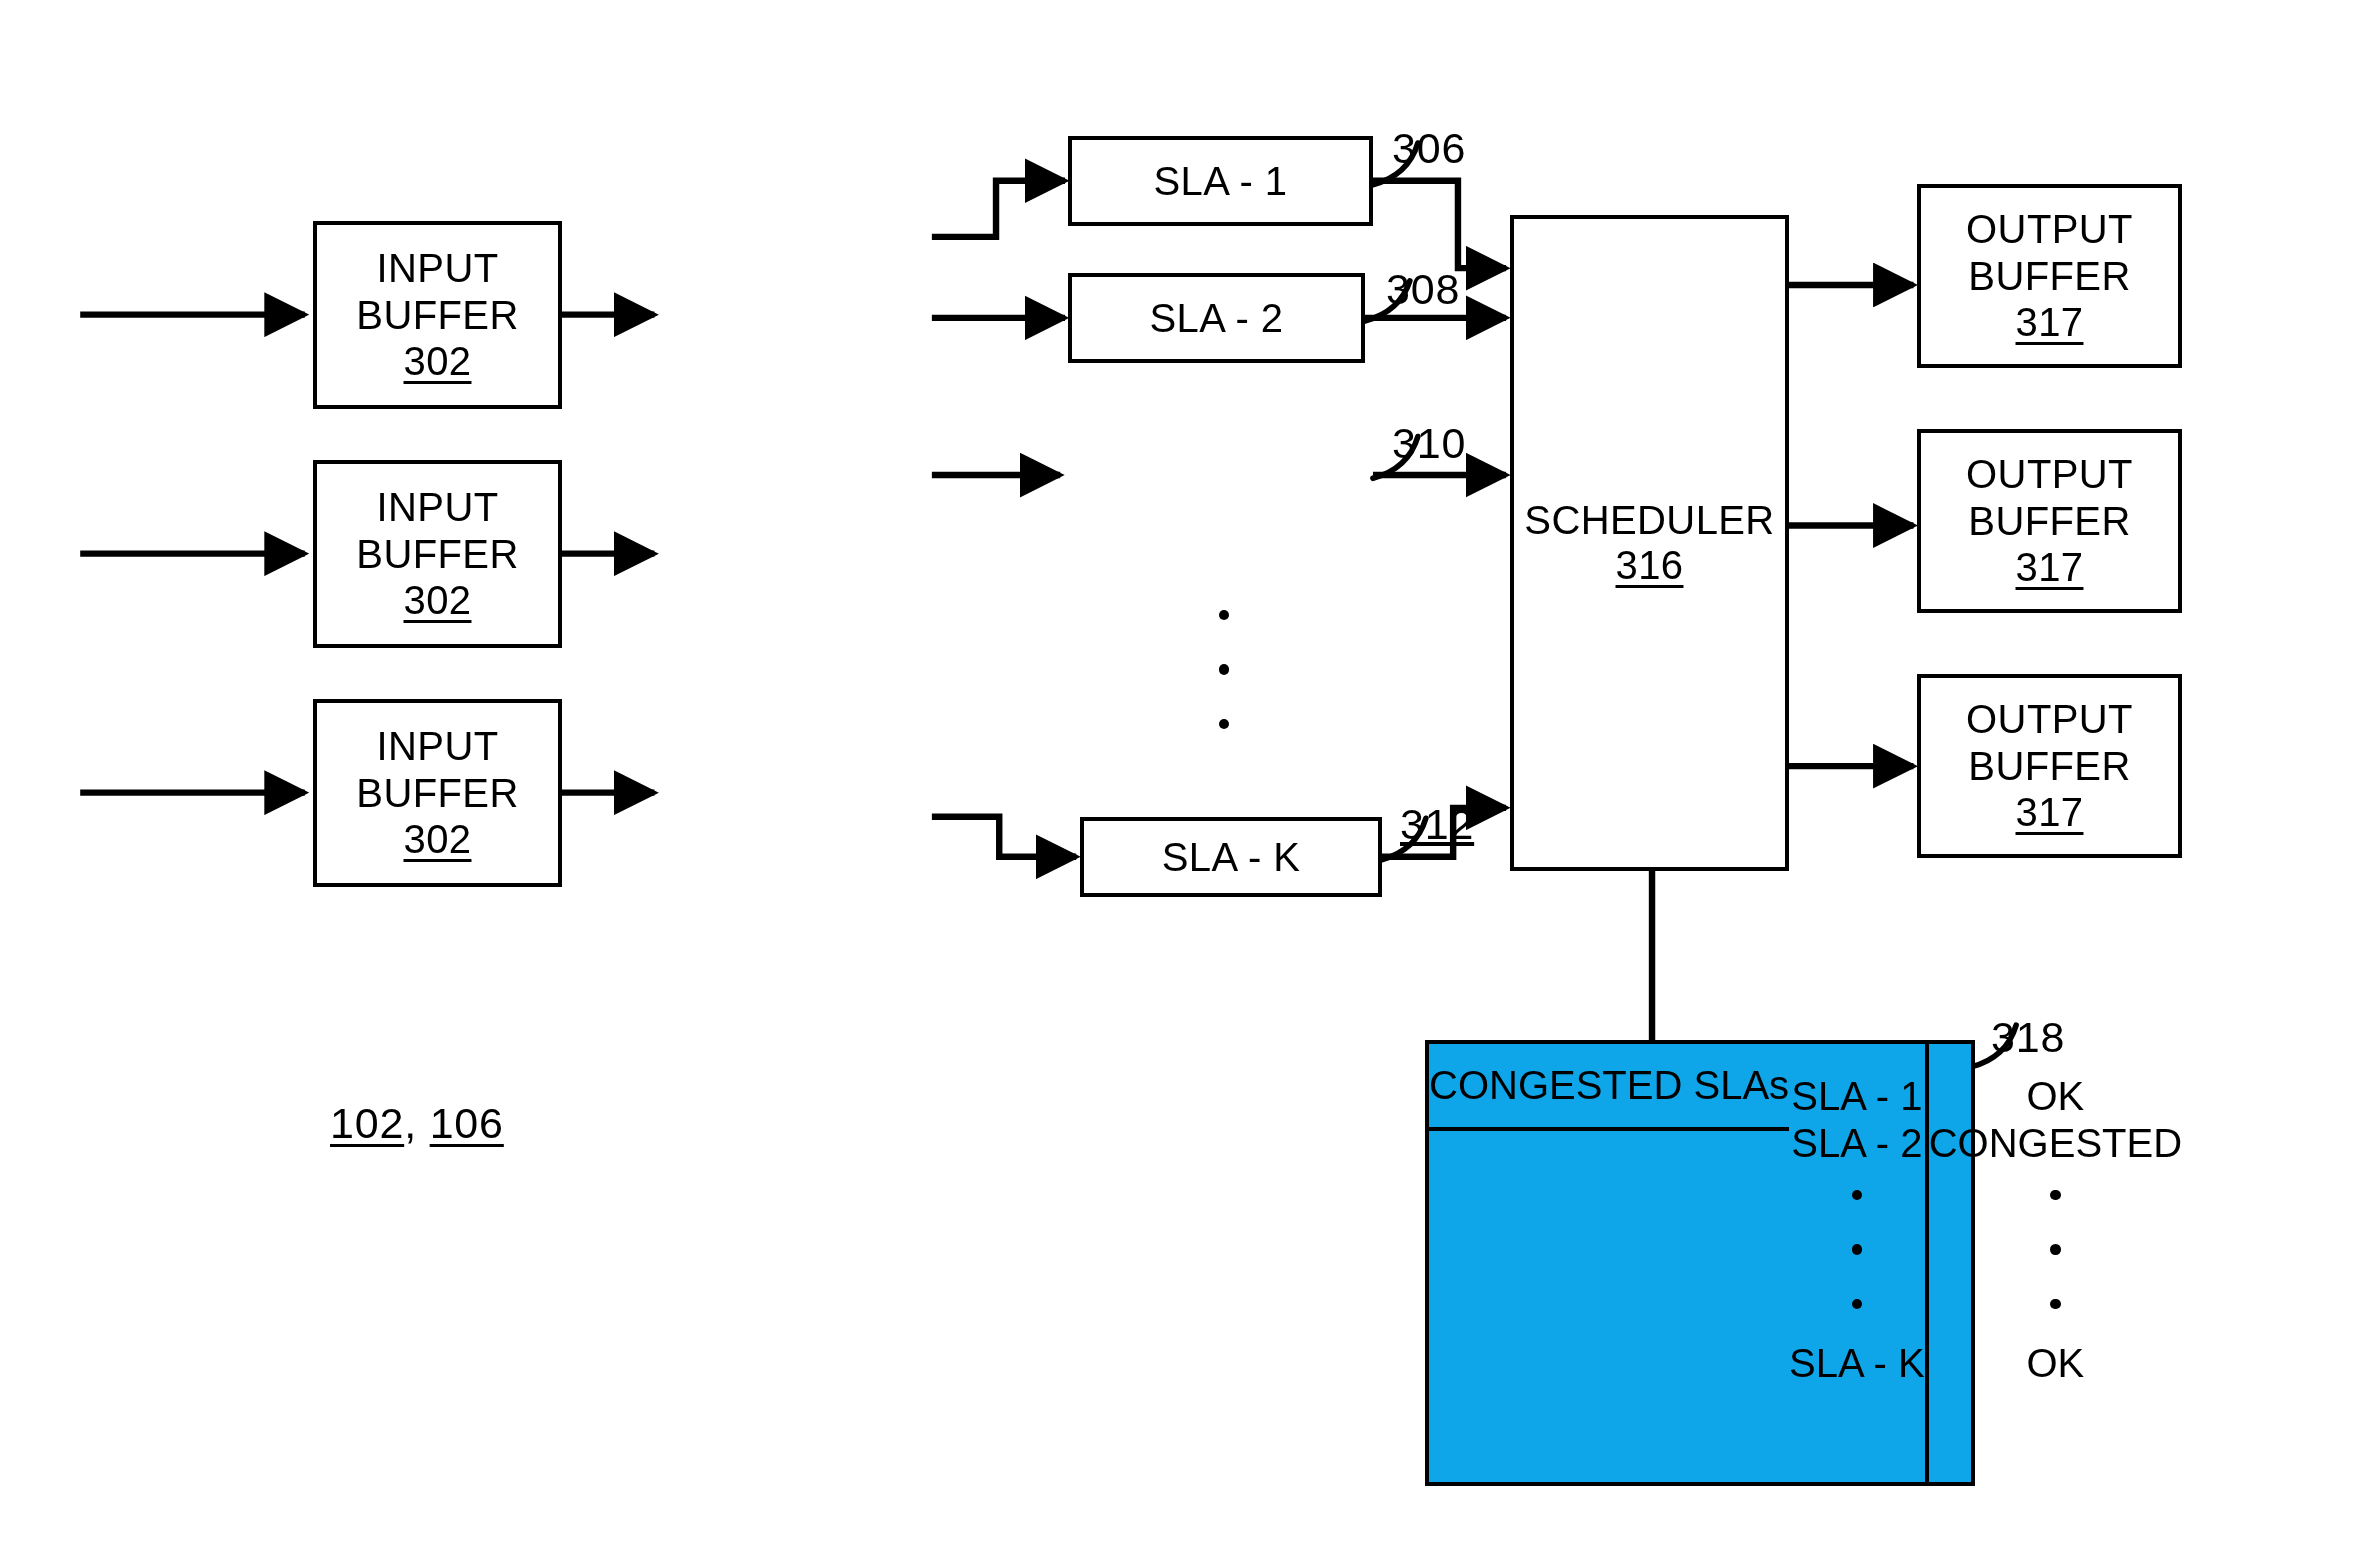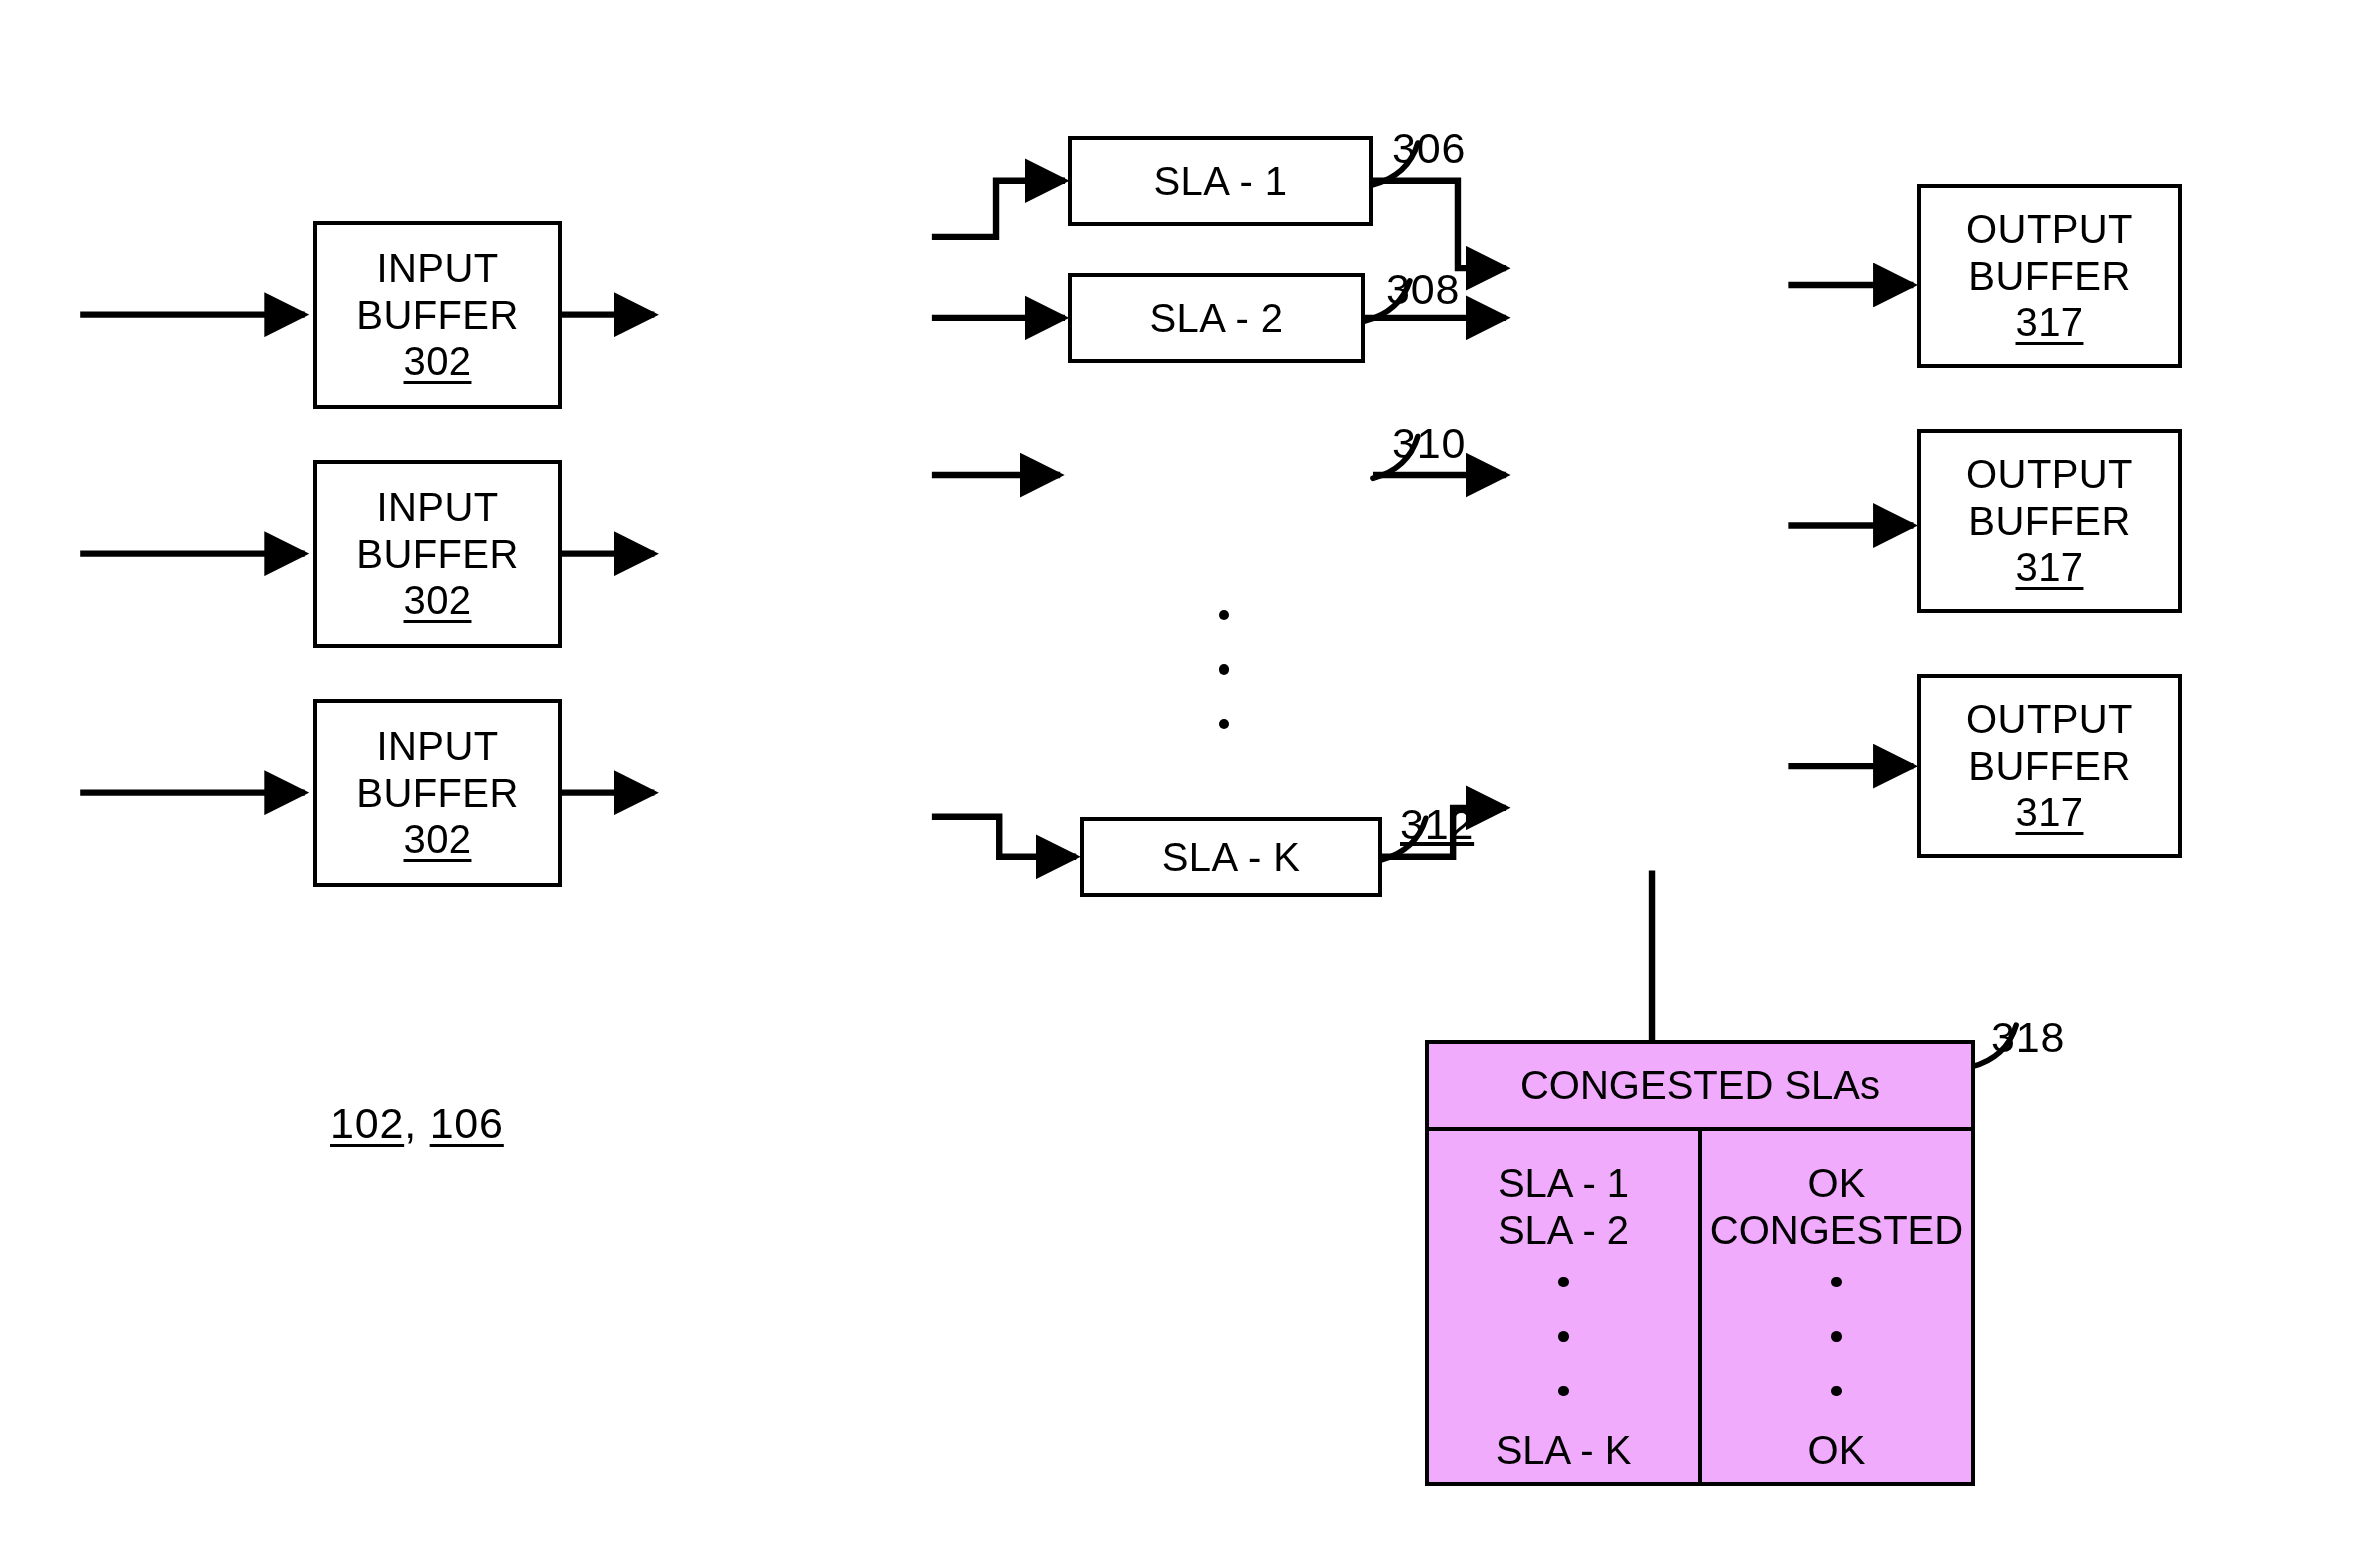--- a/index.html
+++ b/index.html
@@ -22,22 +22,22 @@
   .refnum{position:absolute;font-size:43px;letter-spacing:0.8px;white-space:nowrap;margin-top:36px;}
 
   .tag{position:absolute;font-size:43px;letter-spacing:0.8px;white-space:nowrap;}
   .tag u{text-decoration:underline;text-underline-offset:5.6px;text-decoration-thickness:3.2px;}
 
   .dots{position:absolute;display:flex;flex-direction:column;align-items:center;
         justify-content:space-between;}
   .dots i{display:block;width:10.4px;height:10.4px;border-radius:50%;background:#000;}
 
   
-  #sla-table{position:absolute;border:4px solid #000;box-sizing:border-box;background:#f0abfc;
-             display:flex;flex-direction:column;}
+  #sla-table{position:absolute;border:4px solid #000;box-sizing:border-box;background:#0ea5e9;
+             display:flex;flex-direction:row;}
   #sla-table .thead{border-bottom:4px solid #000;height:83px;display:flex;
                     align-items:center;justify-content:center;font-size:40px;white-space:nowrap;}
   #sla-table .tbody{flex:1;display:flex;}
   #sla-table .tcol{flex:1;display:flex;flex-direction:column;align-items:center;
                    padding-top:29px;font-size:40px;}
   #sla-table .tcol.left{border-right:4px solid #000;}
   #sla-table .cell{height:47px;line-height:47px;white-space:nowrap;}
   #sla-table .vdots{display:flex;flex-direction:column;align-items:center;
                     justify-content:space-between;height:120px;margin:22.5px 0 30.5px;}
   #sla-table .vdots i{display:block;width:10.4px;height:10.4px;border-radius:50%;background:#000;}
@@ -123,20 +123,24 @@
   <div class="box slabox" style="left:1080px;top:817px;width:302px;height:80px;">
     <span class="ln">SLA - K</span>
   </div>
 
   <div class="dots" style="left:1219px;top:610px;width:10.4px;height:119px;">
     <i></i>
     <i></i>
     <i></i>
   </div>
 
+  <div class="box bigbox" style="left:1510px;top:215px;width:279px;height:656px;">
+    <span class="ln">SCHEDULER</span>
+    <span class="ln ref">316</span>
+  </div>
 
   <div class="box iobox" style="left:1917px;top:184px;width:265px;height:184px;">
     <span class="ln">OUTPUT</span>
     <span class="ln">BUFFER</span>
     <span class="ln ref">317</span>
   </div>
   <div class="box iobox" style="left:1917px;top:429px;width:265px;height:184px;">
     <span class="ln">OUTPUT</span>
     <span class="ln">BUFFER</span>
     <span class="ln ref">317</span>

